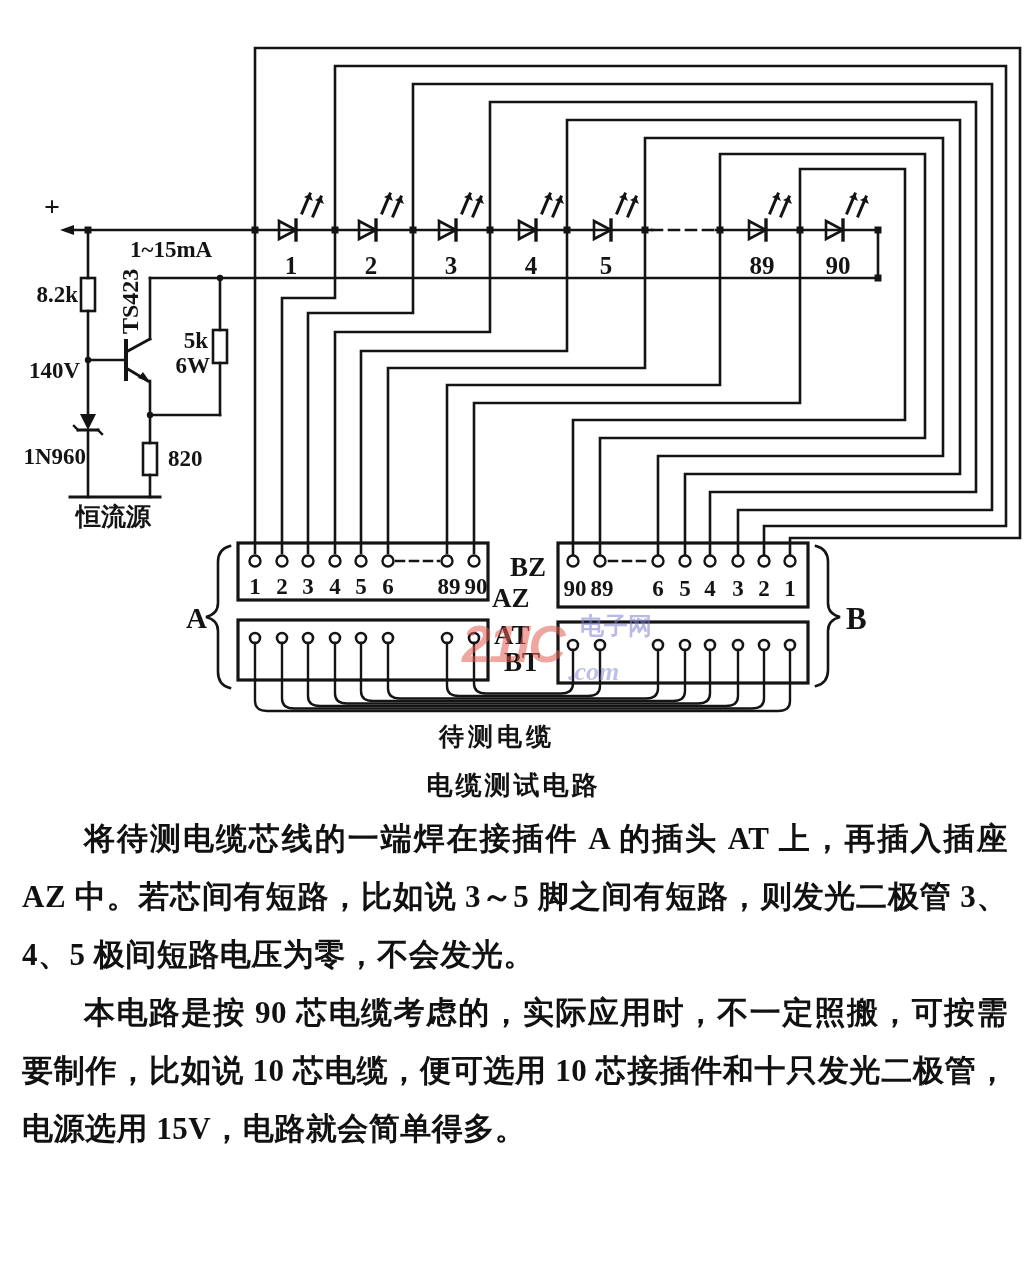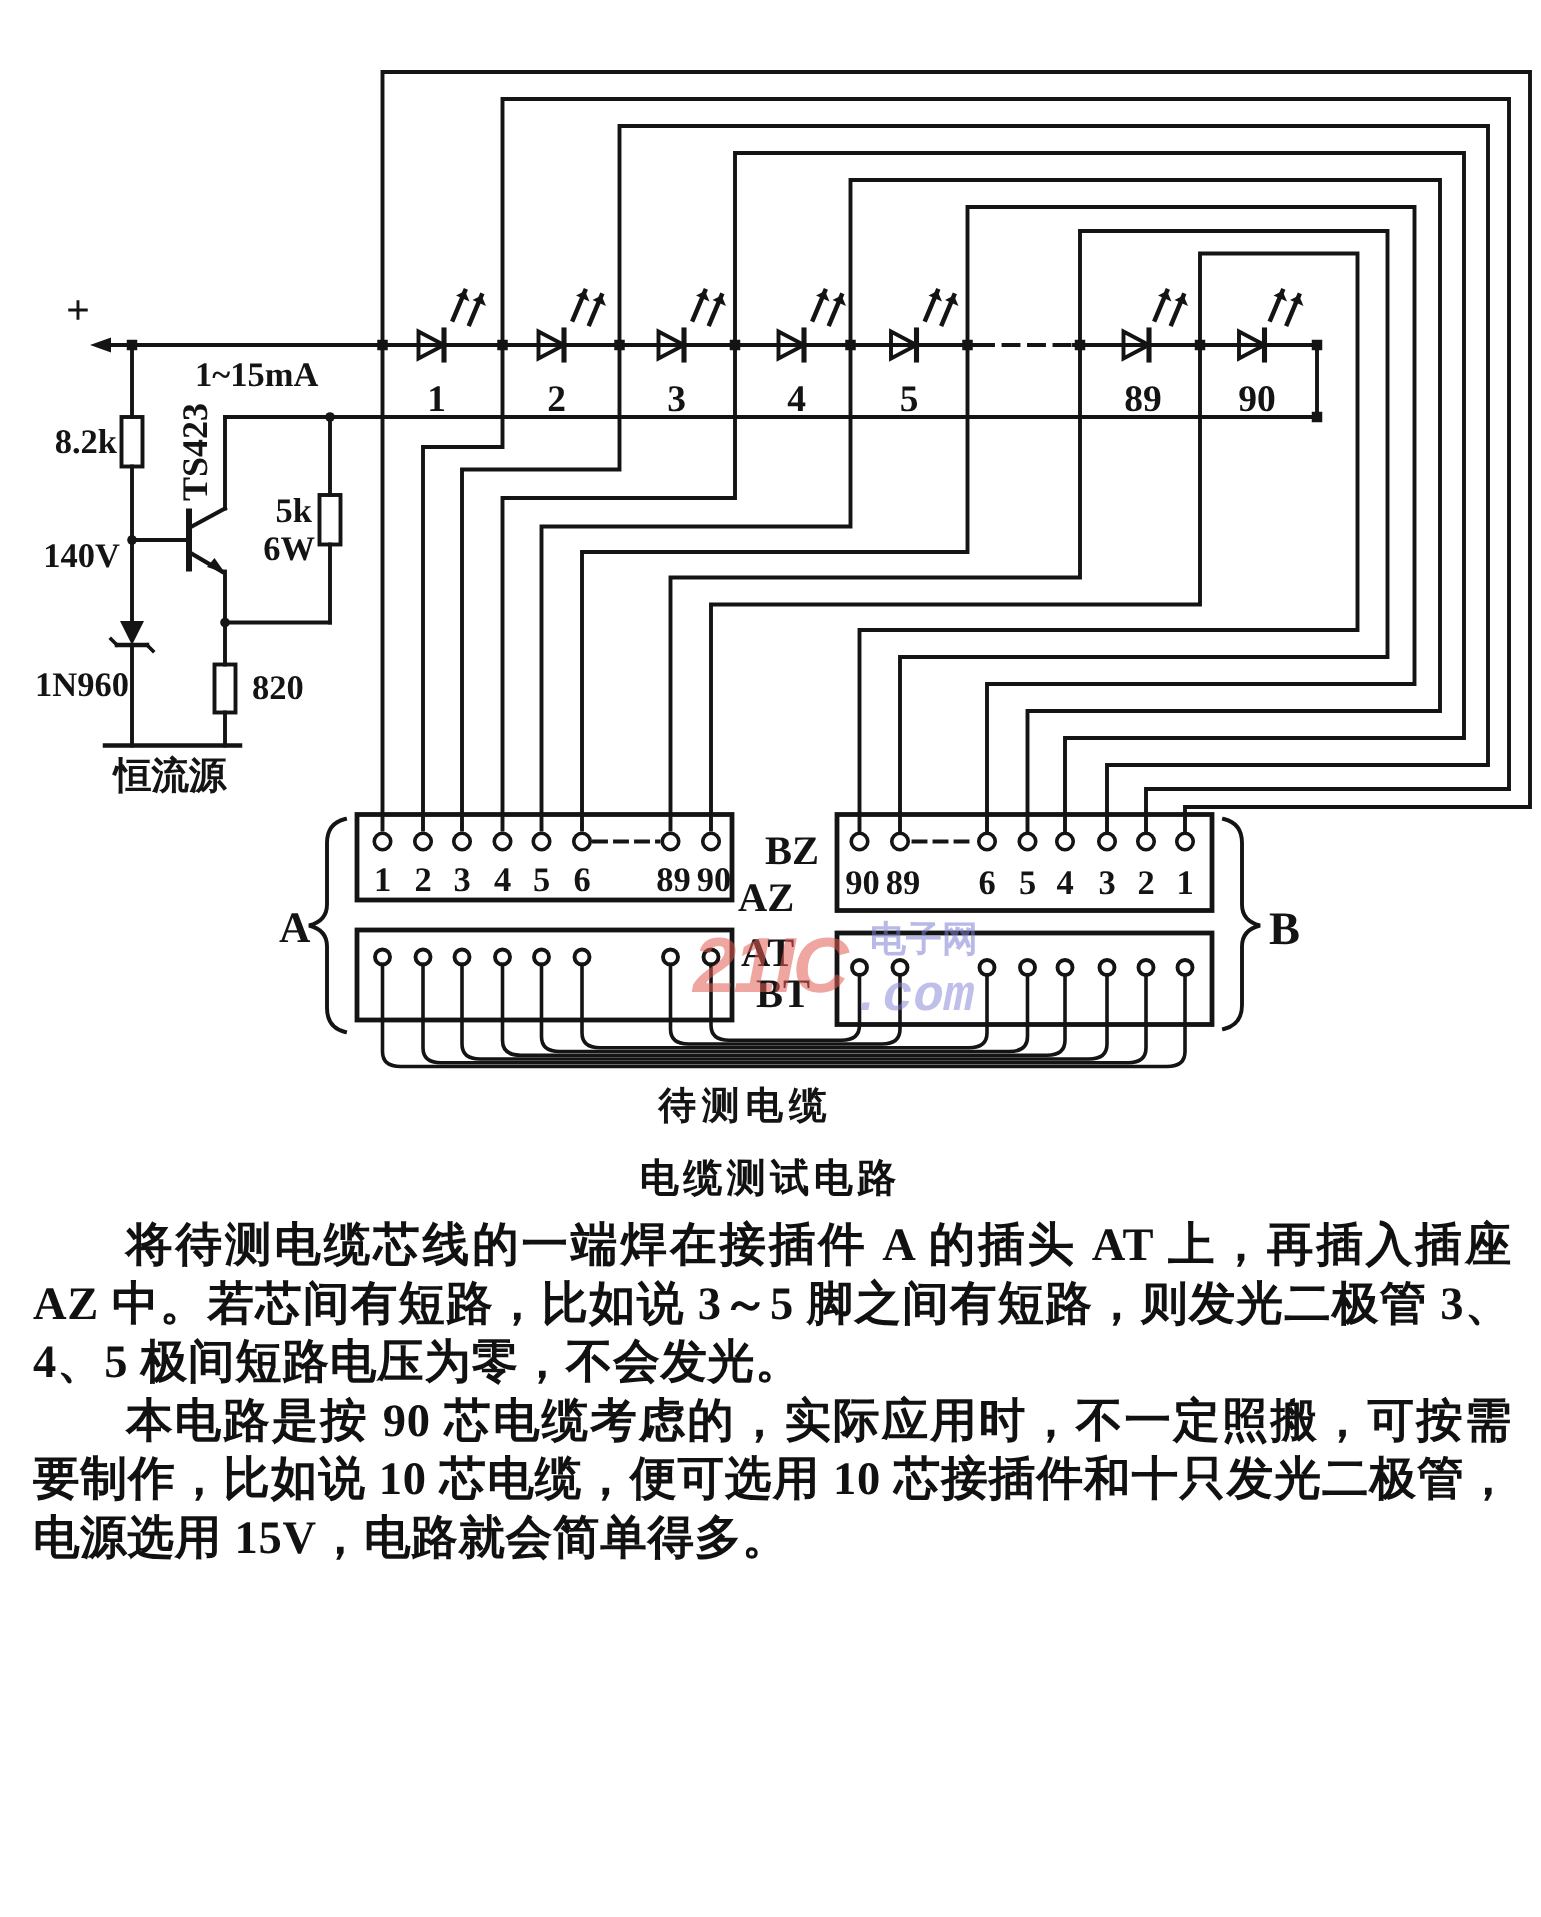--- a/index.html
+++ b/index.html
@@ -5,25 +5,25 @@
   html,body{margin:0;padding:0;background:#ffffff;}
   #page{position:relative;width:1027px;height:1278px;background:#fff;overflow:hidden;
         font-family:"Liberation Serif","DejaVu Serif",serif;color:#111;}
   #schematic{position:absolute;top:0;left:0;}
   svg text{fill:#141414;font-family:"Liberation Serif","DejaVu Serif",serif;font-weight:600;}
   .wm{position:absolute;top:604px;left:440px;width:250px;height:96px;pointer-events:none;}
   .wm .p1{position:absolute;left:0;top:10px;font-size:52px;font-weight:bold;font-style:italic;
           color:rgba(226,92,84,0.55);font-family:"Liberation Sans",sans-serif;letter-spacing:-2px;margin-left:22px;}
   .wm .p2{position:absolute;left:140px;top:6px;font-size:24px;font-weight:bold;
           color:rgba(128,128,214,0.55);}
-  .wm .p3{position:absolute;left:128px;top:42px;font-size:34px;font-weight:bold;font-style:italic;
-          color:rgba(128,128,214,0.50);font-family:Liberation Mono, monospace;}
+  .wm .p3{position:absolute;left:128px;top:53px;font-size:26px;font-weight:bold;font-style:italic;
+          color:rgba(128,128,214,0.50);font-family:Liberation Serif, serif;}
   .caption{position:absolute;top:768px;left:0;width:1027px;text-align:center;
            font-size:26px;letter-spacing:3px;font-weight:600;}
-  .bodytext{position:absolute;top:810px;left:22px;width:986px;font-size:31px;line-height:39px;
+  .bodytext{position:absolute;top:810px;left:22px;width:986px;font-size:31px;line-height:58px;
             text-align:justify;letter-spacing:0.5px;font-weight:600;}
   .bodytext p{margin:0;text-indent:2em;}
 </style>
 </head>
 <body>
 
 <div id="page">
 
 <svg id="schematic" width="1027" height="760" viewBox="0 0 1027 760" stroke="#141414" stroke-width="2.6" fill="none" stroke-linecap="square">
 

